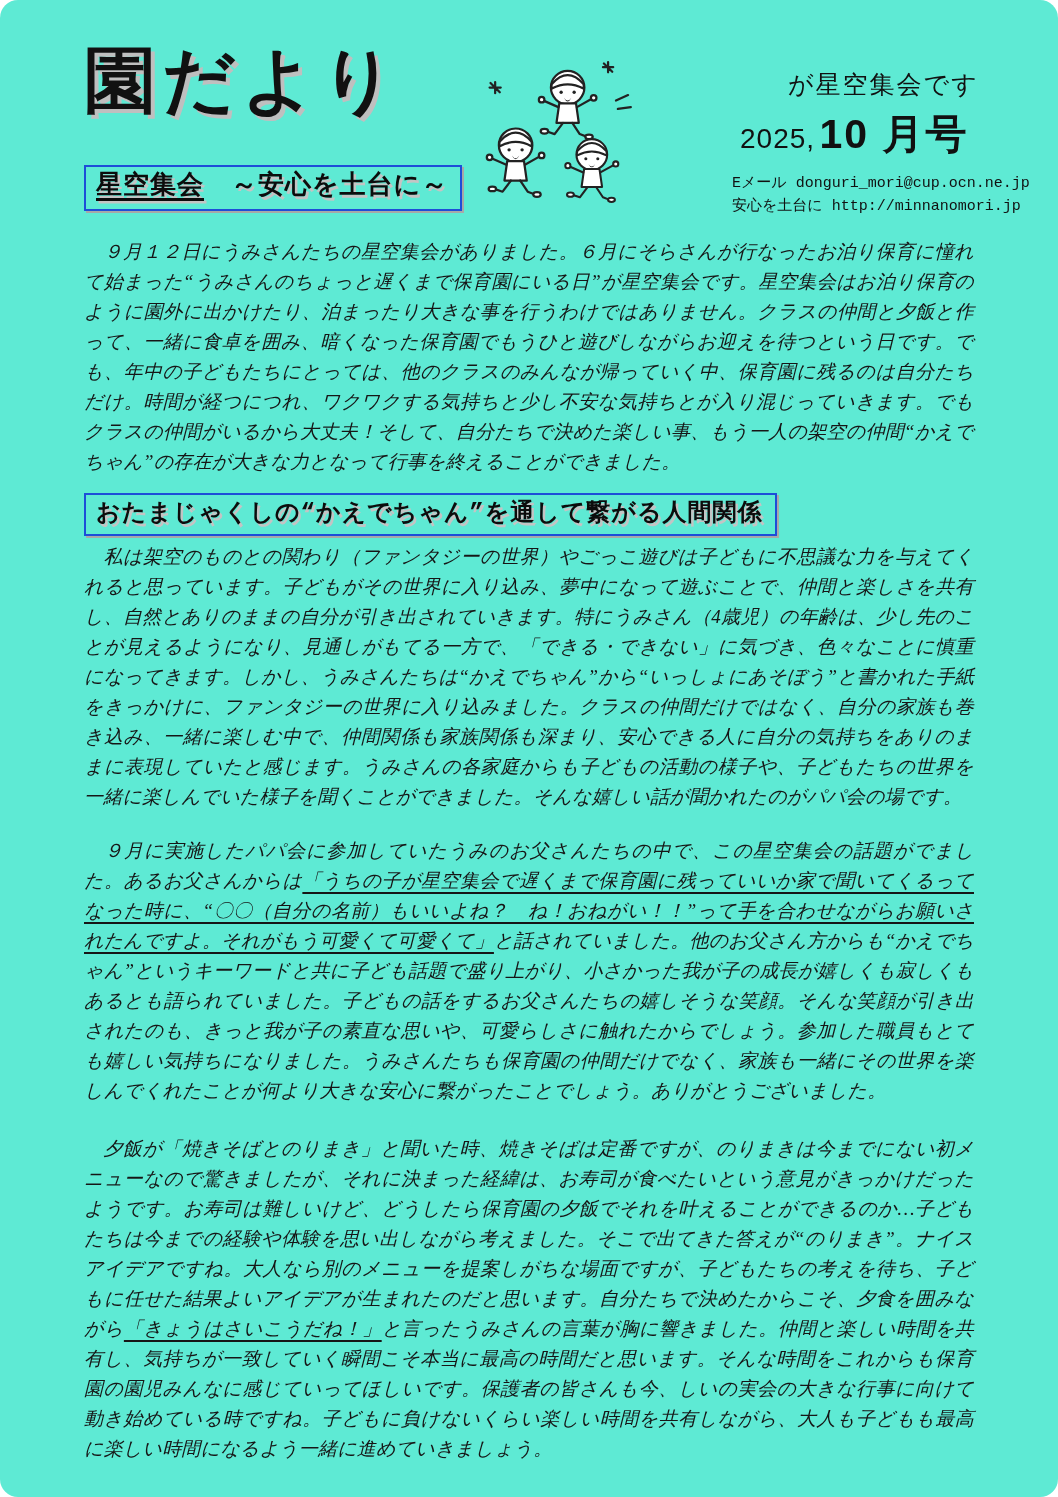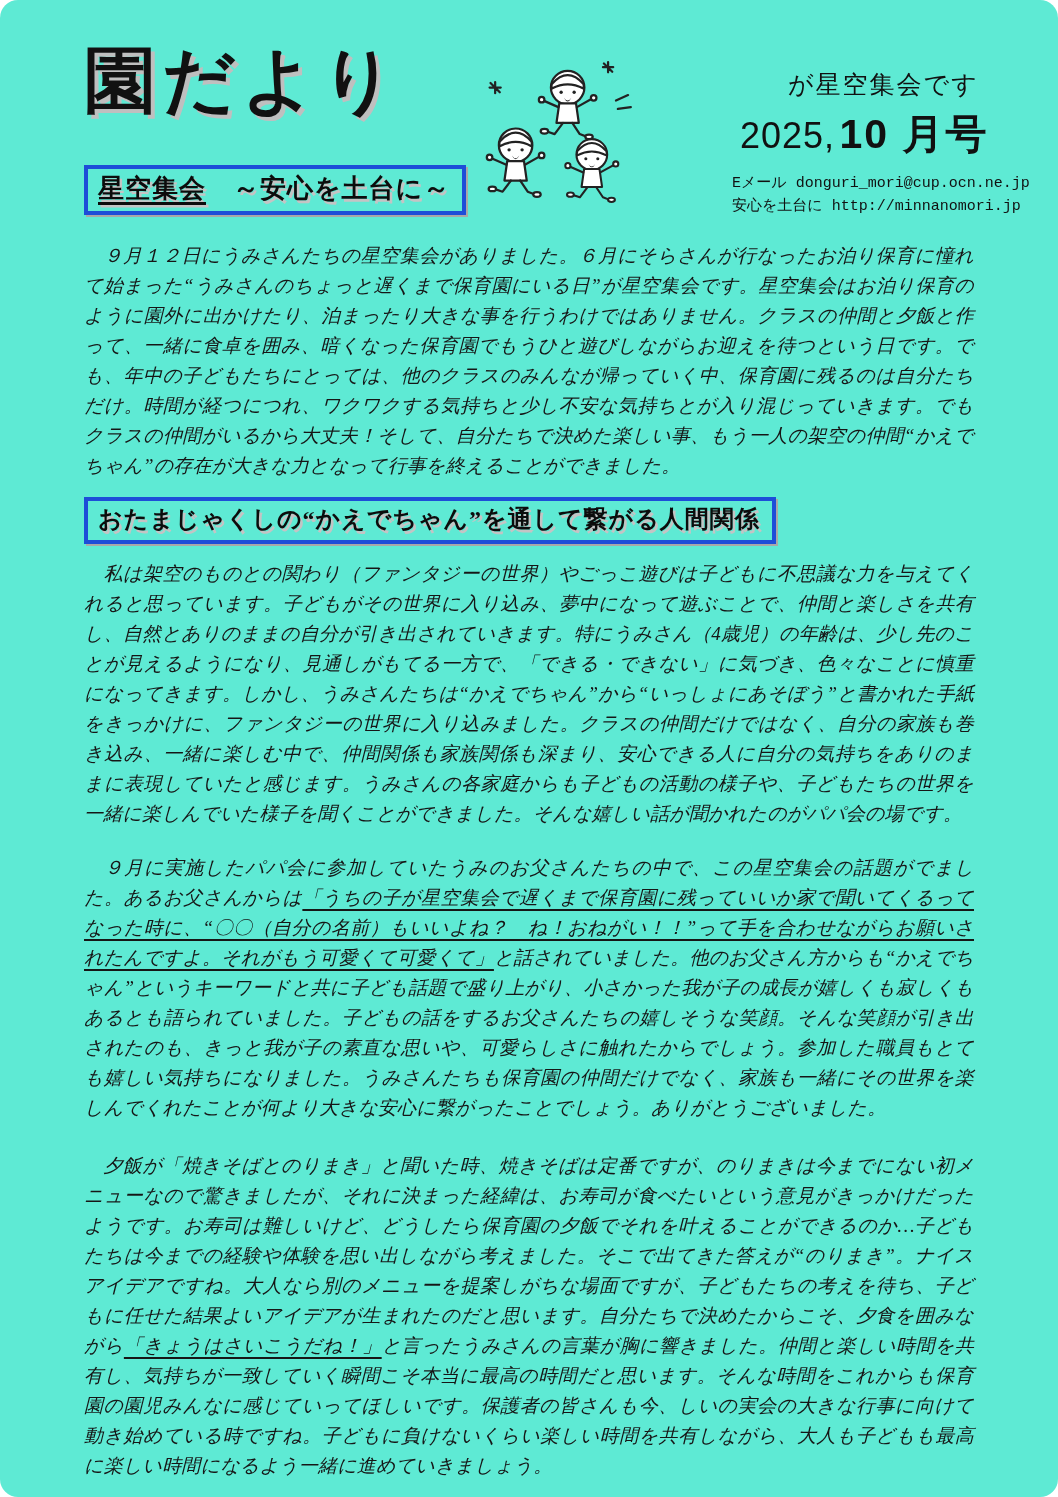--- a/index.html
+++ b/index.html
@@ -23,35 +23,35 @@
     text-shadow:4px 4px 0 #bfbfbf;
     white-space:nowrap;
   }
   .illu{position:absolute;left:472px;top:56px;width:182px;height:158px;}
   .hdr-right{
     position:absolute;left:732px;top:68px;width:248px;
     font-family:"Liberation Sans","DejaVu Sans",sans-serif;
   }
   .school{font-size:25px;font-weight:500;letter-spacing:2px;margin-left:56px;white-space:nowrap;color:#111;}
   .issue{margin-top:6px;white-space:nowrap;color:#111;margin-left:8px;}
-  .issue .yr{font-size:36px;letter-spacing:1px;}
+  .issue .yr{font-size:28px;letter-spacing:1px;}
   .issue .mo{font-size:41px;font-weight:700;letter-spacing:2px;text-align:right;}
   .contact{
     margin-top:10px;font-size:15px;line-height:1.55;color:#111;
     font-family:"Liberation Mono","DejaVu Sans Mono",monospace;
     white-space:nowrap;
   }
   
   .content{padding:165px 84px 0 84px;}
   .hbox{
     display:inline-block;
-    border:4px solid #1d4ed8;
+    border:2px solid #1d4ed8;
     box-shadow:2px 2px 0 #a8a8a8;
     padding:3px 12px 5px 10px;
-    font-family:Liberation Serif, serif;
+    font-family:Liberation Mono, monospace;
     font-weight:900;
     font-size:24px;line-height:1.3;
     letter-spacing:1px;
     color:#0c0c0c;
     text-shadow:2.5px 2.5px 0 #c4c4c4;
     white-space:nowrap;
   }
   .s1 .hbox{font-size:26px;}
   .hbox .u{text-decoration:underline;text-decoration-thickness:3px;text-underline-offset:5px;}
   .body{color:#161616;}
@@ -60,21 +60,21 @@
     font-size:19px;line-height:30px;
     text-align:justify;
     letter-spacing:0.2px;
     font-style:italic;
   }
   .body .u{text-decoration:underline;text-decoration-thickness:1.6px;text-underline-offset:5px;}
   .s1 .body{margin-top:26px;}
   .s2{margin-top:16px;}
   .s3{margin-top:24px;}
   .s4{margin-top:28px;}
-  .s2 .body,.s3 .body,.s4 .body{margin-top:15px;}
+  .s2 .body,.s3 .body,.s4 .body{margin-top:6px;}
   svg .ink{stroke:#222;stroke-width:2.4;fill:none;stroke-linecap:round;stroke-linejoin:round;}
   svg .fillw{fill:#fff;}
   svg .dot{fill:#222;stroke:none;}
 </style>
 </head>
 <body>
 
 <div class="page">
 
   <div class="title">園だより</div>

